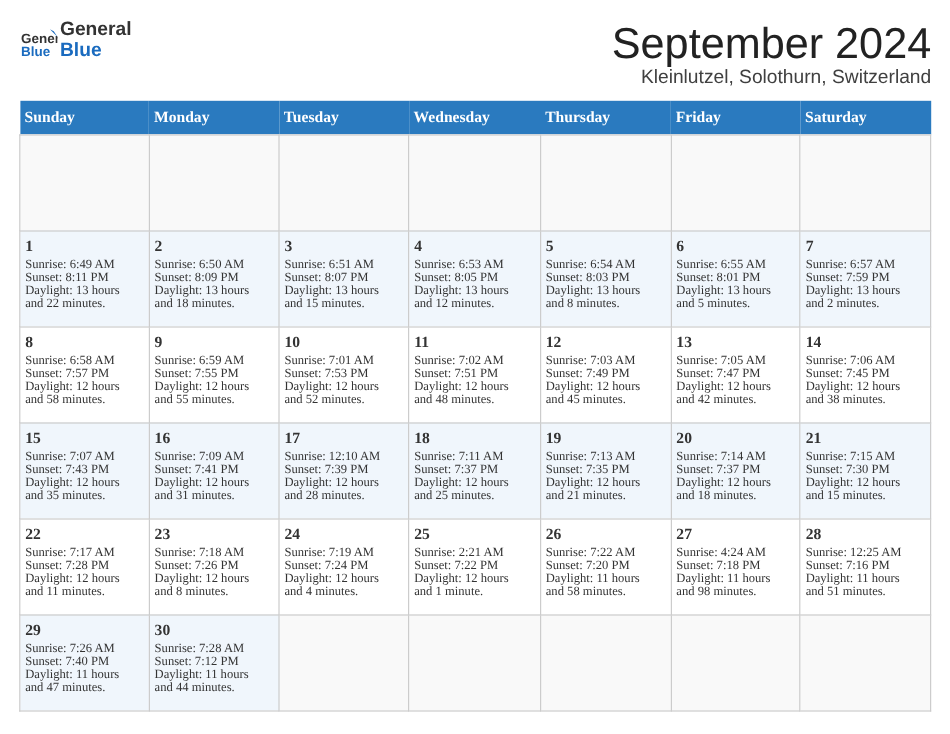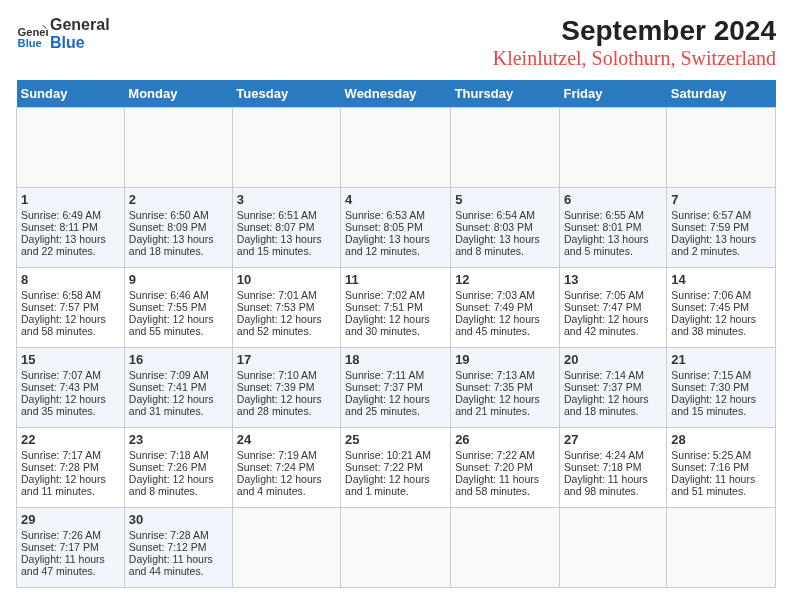--- a/index.html
+++ b/index.html
@@ -22,34 +22,34 @@
       gap: 2px;
     }
     .logo-icon {
       width: 32px;
       height: 32px;
     }
     .title-block {
       text-align: right;
     }
     .month-title {
-      font-size: 28px;
-      font-weight: bold;
+      font-size: 36px;
+      font-weight: normal;
       color: #222;
       line-height: 1.1;
     }
     .location {
-      font-size: 20px;
-      color: #ef4444;
-      font-family: Liberation Serif, serif;
+      font-size: 16px;
+      color: #404040;
     }
     table {
       width: 100%;
       border-collapse: collapse;
       font-size: 11px;
+      font-family: Liberation Serif, serif;
     }
     th {
       background-color: #2a7abf;
       color: #fff;
       padding: 6px 4px;
       text-align: left;
       font-size: 13px;
       font-weight: bold;
     }
     td {
@@ -173,38 +173,38 @@
       <tr>
         <td>
           <span class="day-num">8</span>
           <div>Sunrise: 6:58 AM</div>
           <div>Sunset: 7:57 PM</div>
           <div>Daylight: 12 hours</div>
           <div>and 58 minutes.</div>
         </td>
         <td>
           <span class="day-num">9</span>
-          <div>Sunrise: 6:46 AM</div>
+          <div>Sunrise: 6:59 AM</div>
           <div>Sunset: 7:55 PM</div>
           <div>Daylight: 12 hours</div>
           <div>and 55 minutes.</div>
         </td>
         <td>
           <span class="day-num">10</span>
           <div>Sunrise: 7:01 AM</div>
           <div>Sunset: 7:53 PM</div>
           <div>Daylight: 12 hours</div>
           <div>and 52 minutes.</div>
         </td>
         <td>
           <span class="day-num">11</span>
           <div>Sunrise: 7:02 AM</div>
           <div>Sunset: 7:51 PM</div>
           <div>Daylight: 12 hours</div>
-          <div>and 30 minutes.</div>
+          <div>and 48 minutes.</div>
         </td>
         <td>
           <span class="day-num">12</span>
           <div>Sunrise: 7:03 AM</div>
           <div>Sunset: 7:49 PM</div>
           <div>Daylight: 12 hours</div>
           <div>and 45 minutes.</div>
         </td>
         <td>
           <span class="day-num">13</span>
@@ -231,21 +231,21 @@
         </td>
         <td>
           <span class="day-num">16</span>
           <div>Sunrise: 7:09 AM</div>
           <div>Sunset: 7:41 PM</div>
           <div>Daylight: 12 hours</div>
           <div>and 31 minutes.</div>
         </td>
         <td>
           <span class="day-num">17</span>
-          <div>Sunrise: 7:10 AM</div>
+          <div>Sunrise: 12:10 AM</div>
           <div>Sunset: 7:39 PM</div>
           <div>Daylight: 12 hours</div>
           <div>and 28 minutes.</div>
         </td>
         <td>
           <span class="day-num">18</span>
           <div>Sunrise: 7:11 AM</div>
           <div>Sunset: 7:37 PM</div>
           <div>Daylight: 12 hours</div>
           <div>and 25 minutes.</div>
@@ -289,52 +289,52 @@
         </td>
         <td>
           <span class="day-num">24</span>
           <div>Sunrise: 7:19 AM</div>
           <div>Sunset: 7:24 PM</div>
           <div>Daylight: 12 hours</div>
           <div>and 4 minutes.</div>
         </td>
         <td>
           <span class="day-num">25</span>
-          <div>Sunrise: 10:21 AM</div>
+          <div>Sunrise: 2:21 AM</div>
           <div>Sunset: 7:22 PM</div>
           <div>Daylight: 12 hours</div>
           <div>and 1 minute.</div>
         </td>
         <td>
           <span class="day-num">26</span>
           <div>Sunrise: 7:22 AM</div>
           <div>Sunset: 7:20 PM</div>
           <div>Daylight: 11 hours</div>
           <div>and 58 minutes.</div>
         </td>
         <td>
           <span class="day-num">27</span>
           <div>Sunrise: 4:24 AM</div>
           <div>Sunset: 7:18 PM</div>
           <div>Daylight: 11 hours</div>
           <div>and 98 minutes.</div>
         </td>
         <td>
           <span class="day-num">28</span>
-          <div>Sunrise: 5:25 AM</div>
+          <div>Sunrise: 12:25 AM</div>
           <div>Sunset: 7:16 PM</div>
           <div>Daylight: 11 hours</div>
           <div>and 51 minutes.</div>
         </td>
       </tr>
       <tr>
         <td>
           <span class="day-num">29</span>
           <div>Sunrise: 7:26 AM</div>
-          <div>Sunset: 7:17 PM</div>
+          <div>Sunset: 7:40 PM</div>
           <div>Daylight: 11 hours</div>
           <div>and 47 minutes.</div>
         </td>
         <td>
           <span class="day-num">30</span>
           <div>Sunrise: 7:28 AM</div>
           <div>Sunset: 7:12 PM</div>
           <div>Daylight: 11 hours</div>
           <div>and 44 minutes.</div>
         </td>

